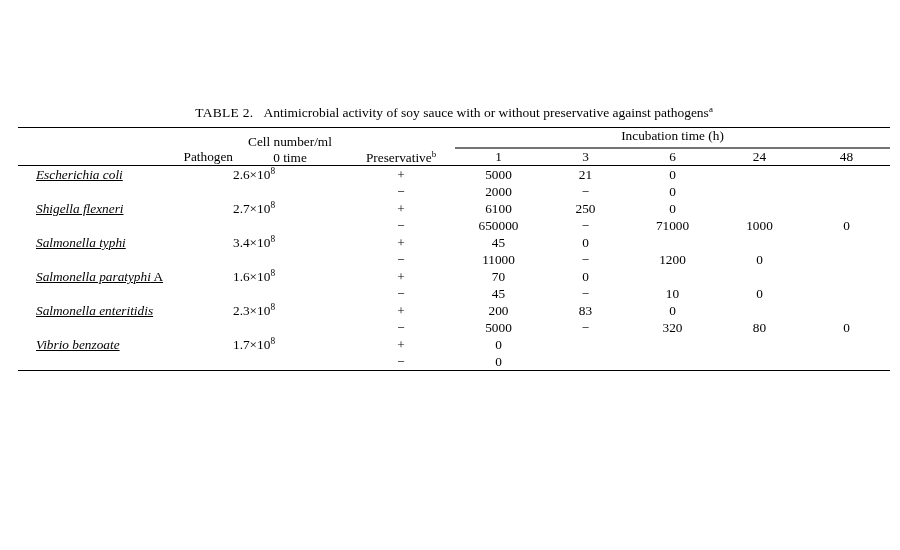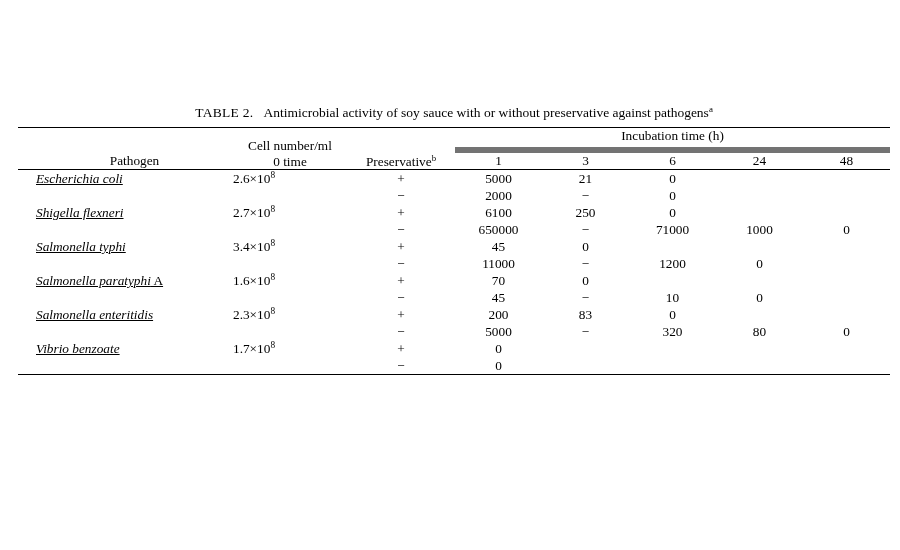--- a/index.html
+++ b/index.html
@@ -56,36 +56,36 @@
   }
   table.tbl td, table.tbl th {
     padding: 0;
     font-weight: normal;
     vertical-align: bottom;
   }
 
   
   .hdr-row td { padding-top: 6px; padding-bottom: 2px; }
   .hdr-pathogen {
-    text-align: center;
+    text-align: right;
     padding-left: 18px !important;
     white-space: nowrap;
   }
   .hdr-cells {
     text-align: center;
     white-space: nowrap;
     line-height: 1.18;
   }
   .hdr-span {
     text-align: center;
     white-space: nowrap;
     padding-bottom: 1px !important;
   }
   .span-underline {
-    border-bottom: 6px solid #737373;
+    border-bottom: 2px solid #737373;
   }
   .incub-label { padding-bottom: 2px; }
   .time-ticks td {
     text-align: center;
     font-size: 13.3px;
     padding-top: 2px;
     padding-bottom: 3px;
   }
 
   

